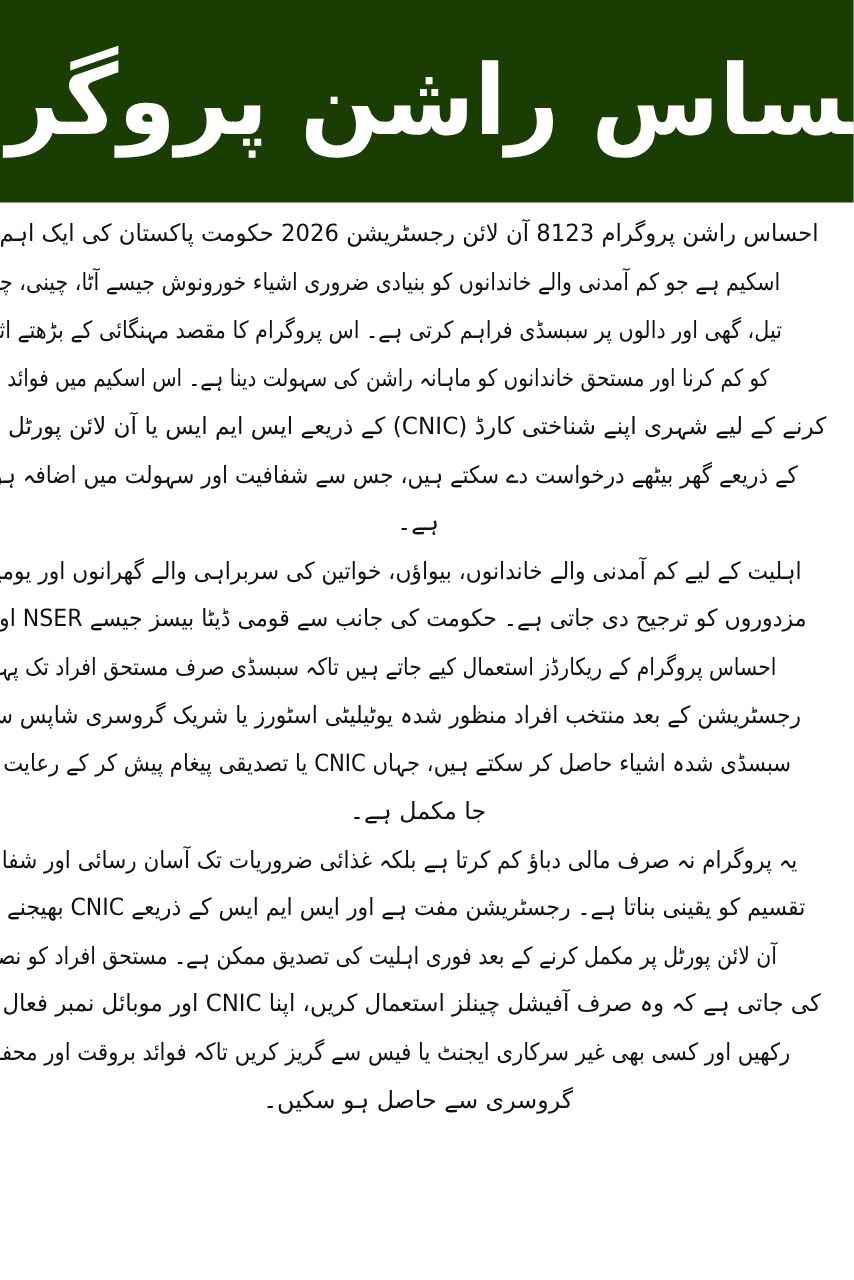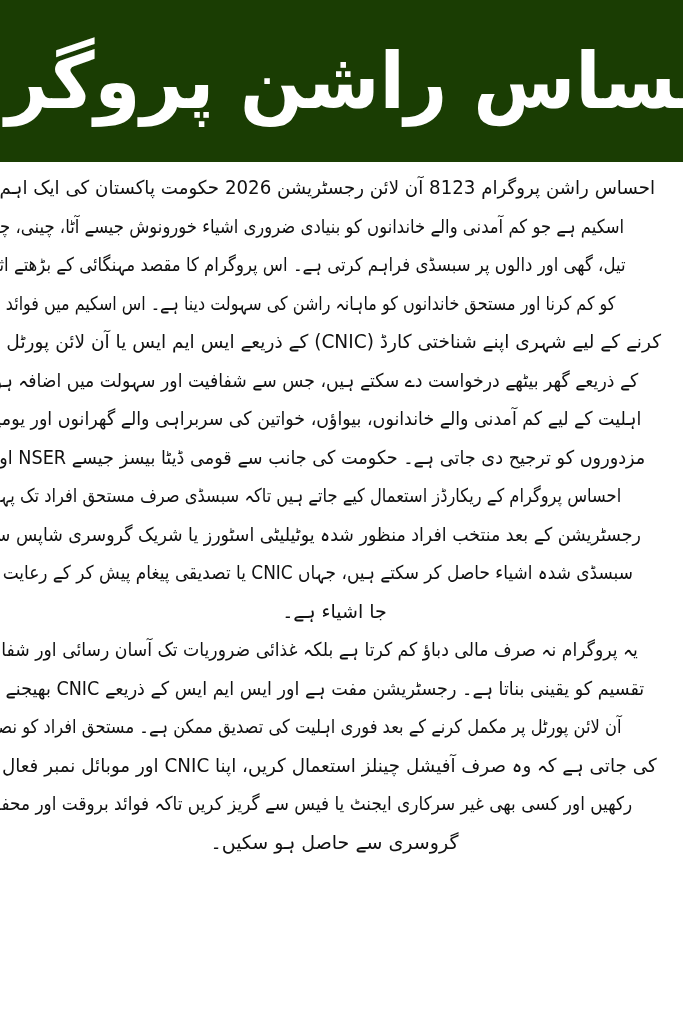--- a/index.html
+++ b/index.html
@@ -60,28 +60,29 @@
 </div>
 
 <div class="article">
   <p class="paragraph p1">
     <span class="line" style="transform: scaleX(0.958); transform-origin: center center;">احساس راشن پروگرام 8123 آن لائن رجسٹریشن 2026 حکومت پاکستان کی ایک اہم</span>
     <span class="line" style="transform: scaleX(0.866); transform-origin: center center;">اسکیم ہے جو کم آمدنی والے خاندانوں کو بنیادی ضروری اشیاء خورونوش جیسے آٹا، چینی، چاول،</span>
     <span class="line" style="transform: scaleX(0.87); transform-origin: center center;">تیل، گھی اور دالوں پر سبسڈی فراہم کرتی ہے۔ اس پروگرام کا مقصد مہنگائی کے بڑھتے اثرات</span>
     <span class="line" style="transform: scaleX(0.84); transform-origin: center center;">کو کم کرنا اور مستحق خاندانوں کو ماہانہ راشن کی سہولت دینا ہے۔ اس اسکیم میں فوائد حاصل</span>
     <span class="line" style="transform: scaleX(0.976); transform-origin: center center;">کرنے کے لیے شہری اپنے شناختی کارڈ (CNIC) کے ذریعے ایس ایم ایس یا آن لائن پورٹل</span>
     <span class="line" style="transform: scaleX(0.908); transform-origin: center center;">کے ذریعے گھر بیٹھے درخواست دے سکتے ہیں، جس سے شفافیت اور سہولت میں اضافہ ہوتا</span>
+    <span class="line">ہے۔</span>
   </p>
   <p class="paragraph p2">
     <span class="line" style="transform: scaleX(0.917); transform-origin: center center;">اہلیت کے لیے کم آمدنی والے خاندانوں، بیواؤں، خواتین کی سربراہی والے گھرانوں اور یومیہ</span>
     <span class="line" style="transform: scaleX(0.929); transform-origin: center center;">مزدوروں کو ترجیح دی جاتی ہے۔ حکومت کی جانب سے قومی ڈیٹا بیسز جیسے NSER اور</span>
     <span class="line" style="transform: scaleX(0.857); transform-origin: center center;">احساس پروگرام کے ریکارڈز استعمال کیے جاتے ہیں تاکہ سبسڈی صرف مستحق افراد تک پہنچے۔</span>
     <span class="line" style="transform: scaleX(0.916); transform-origin: center center;">رجسٹریشن کے بعد منتخب افراد منظور شدہ یوٹیلیٹی اسٹورز یا شریک گروسری شاپس سے</span>
     <span class="line" style="transform: scaleX(0.892); transform-origin: center center;">سبسڈی شدہ اشیاء حاصل کر سکتے ہیں، جہاں CNIC یا تصدیقی پیغام پیش کر کے رعایت لی</span>
-    <span class="line">جا اشیاء ہے۔</span>
+    <span class="line">جا مکمل ہے۔</span>
   </p>
   <p class="paragraph p3">
     <span class="line" style="transform: scaleX(0.907); transform-origin: center center;">یہ پروگرام نہ صرف مالی دباؤ کم کرتا ہے بلکہ غذائی ضروریات تک آسان رسائی اور شفاف</span>
     <span class="line" style="transform: scaleX(0.926); transform-origin: center center;">تقسیم کو یقینی بناتا ہے۔ رجسٹریشن مفت ہے اور ایس ایم ایس کے ذریعے CNIC بھیجنے یا</span>
     <span class="line" style="transform: scaleX(0.858); transform-origin: center center;">آن لائن پورٹل پر مکمل کرنے کے بعد فوری اہلیت کی تصدیق ممکن ہے۔ مستحق افراد کو نصیحت</span>
     <span class="line" style="transform: scaleX(0.963); transform-origin: center center;">کی جاتی ہے کہ وہ صرف آفیشل چینلز استعمال کریں، اپنا CNIC اور موبائل نمبر فعال</span>
     <span class="line" style="transform: scaleX(0.89); transform-origin: center center;">رکھیں اور کسی بھی غیر سرکاری ایجنٹ یا فیس سے گریز کریں تاکہ فوائد بروقت اور محفوظ</span>
     <span class="line">گروسری سے حاصل ہو سکیں۔</span>
   </p>
 </div>

